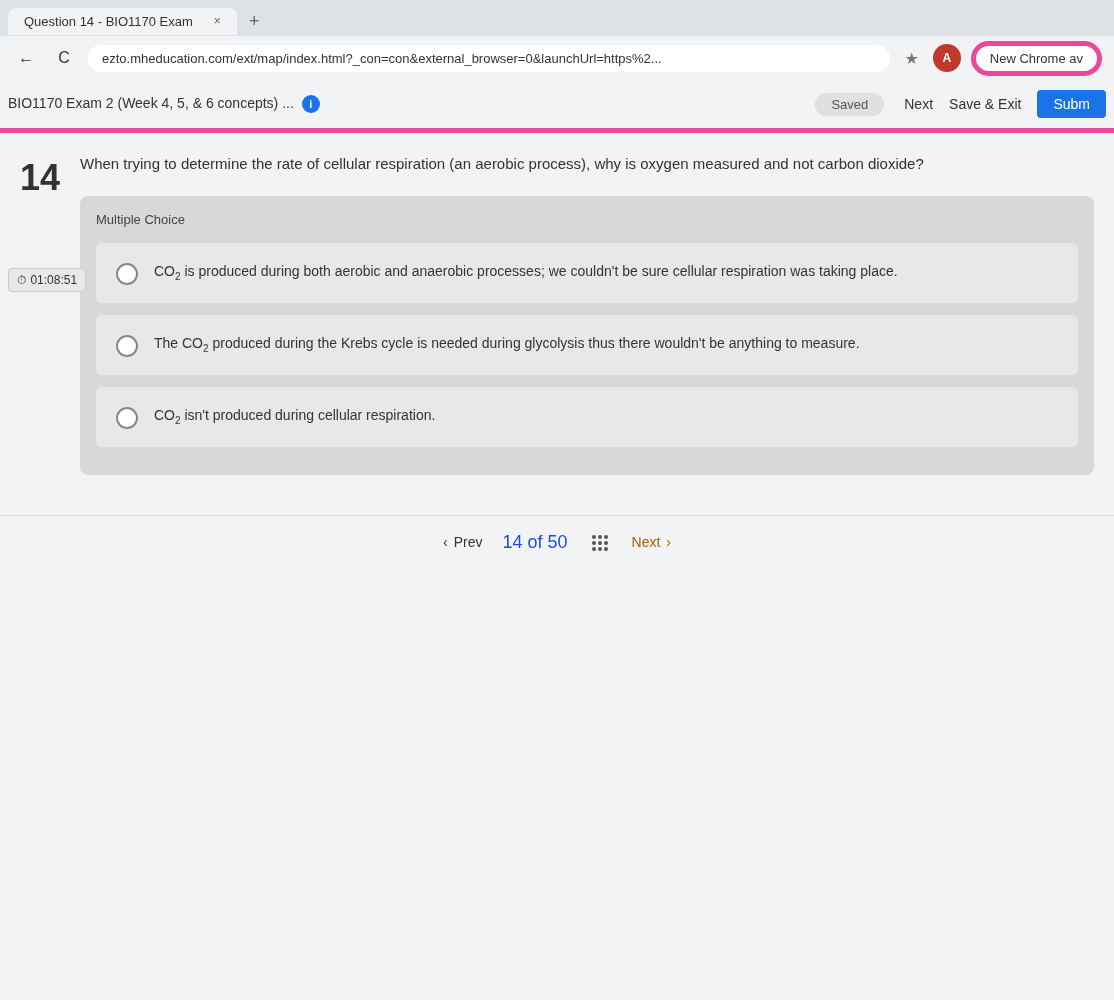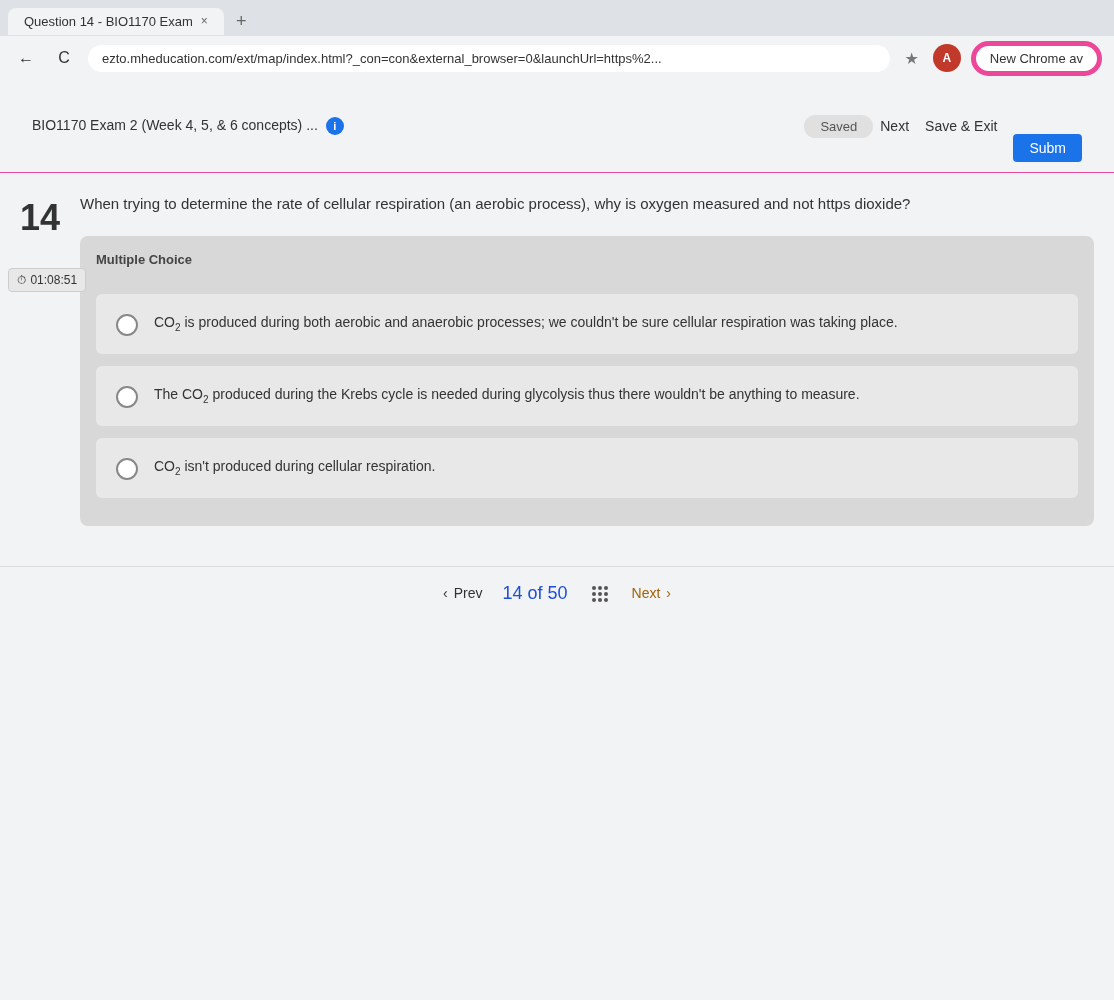--- a/index.html
+++ b/index.html
@@ -24,21 +24,21 @@
       height: 36px;
     }
     .tab-active {
       background: #f1f3f4;
       border-radius: 8px 8px 0 0;
       padding: 6px 16px;
       font-size: 13px;
       color: #333;
       display: flex;
       align-items: center;
-      gap: 8px;
+      gap: 21px;
       max-width: 240px;
     }
     .tab-close {
       font-size: 12px;
       color: #666;
       cursor: pointer;
     }
     .tab-new {
       margin-left: 4px;
       font-size: 18px;
@@ -111,24 +111,24 @@
     .page-content {
       background: #f1f3f4;
       width: 100%;
       min-height: 920px;
     }
 
     
     .page-header {
       display: flex;
       align-items: center;
-      padding: 10px 32px;
+      padding: 10px 8px;
       background: #f1f3f4;
-      border-bottom: 1px solid #ec4899;
-      gap: 7px;
+      border-bottom: 5px solid #ec4899;
+      gap: 20px;
     }
     .page-title-text {
       font-size: 14px;
       color: #333;
       flex: 1;
     }
     .info-icon {
       display: inline-flex;
       align-items: center;
       justify-content: center;
@@ -161,21 +161,20 @@
       text-decoration: none;
     }
     .submit-btn {
       background: #1a73e8;
       color: white;
       border: none;
       border-radius: 4px;
       padding: 6px 16px;
       font-size: 14px;
       cursor: pointer;
-      margin-top: 44px;
     }
 
     
     .main-area {
       display: flex;
       padding: 20px;
       gap: 0;
     }
 
     .question-number {
@@ -216,23 +215,23 @@
 
     
     .answer-panel {
       background: #d8d8d8;
       border-radius: 8px;
       padding: 16px;
       margin-left: 0;
     }
     .answer-type-label {
       font-size: 13px;
-      font-weight: bold;
+      font-weight: normal;
       color: #444;
-      margin-bottom: 27px;
+      margin-bottom: 16px;
     }
 
     .answer-option {
       display: flex;
       align-items: flex-start;
       gap: 16px;
       background: #e8e8e8;
       border-radius: 6px;
       padding: 18px 20px;
       margin-bottom: 12px;
@@ -350,21 +349,21 @@
 
   <div class="timer-container">
     <span>⏱</span>
     <span>01:08:51</span>
   </div>
 
   <div class="main-area">
     <div class="question-number">14</div>
 
     <div class="question-body">
-      <p class="question-text">When trying to determine the rate of cellular respiration (an aerobic process), why is oxygen measured and not https dioxide?</p>
+      <p class="question-text">When trying to determine the rate of cellular respiration (an aerobic process), why is oxygen measured and not carbon dioxide?</p>
 
       <div class="answer-panel">
         <div class="answer-type-label">Multiple Choice</div>
 
         <div class="answer-option">
           <div class="radio-circle"></div>
           <span class="option-text">
             CO<sub>2</sub> is produced during both aerobic and anaerobic processes; we couldn't be sure cellular respiration was taking place.
           </span>
         </div>

